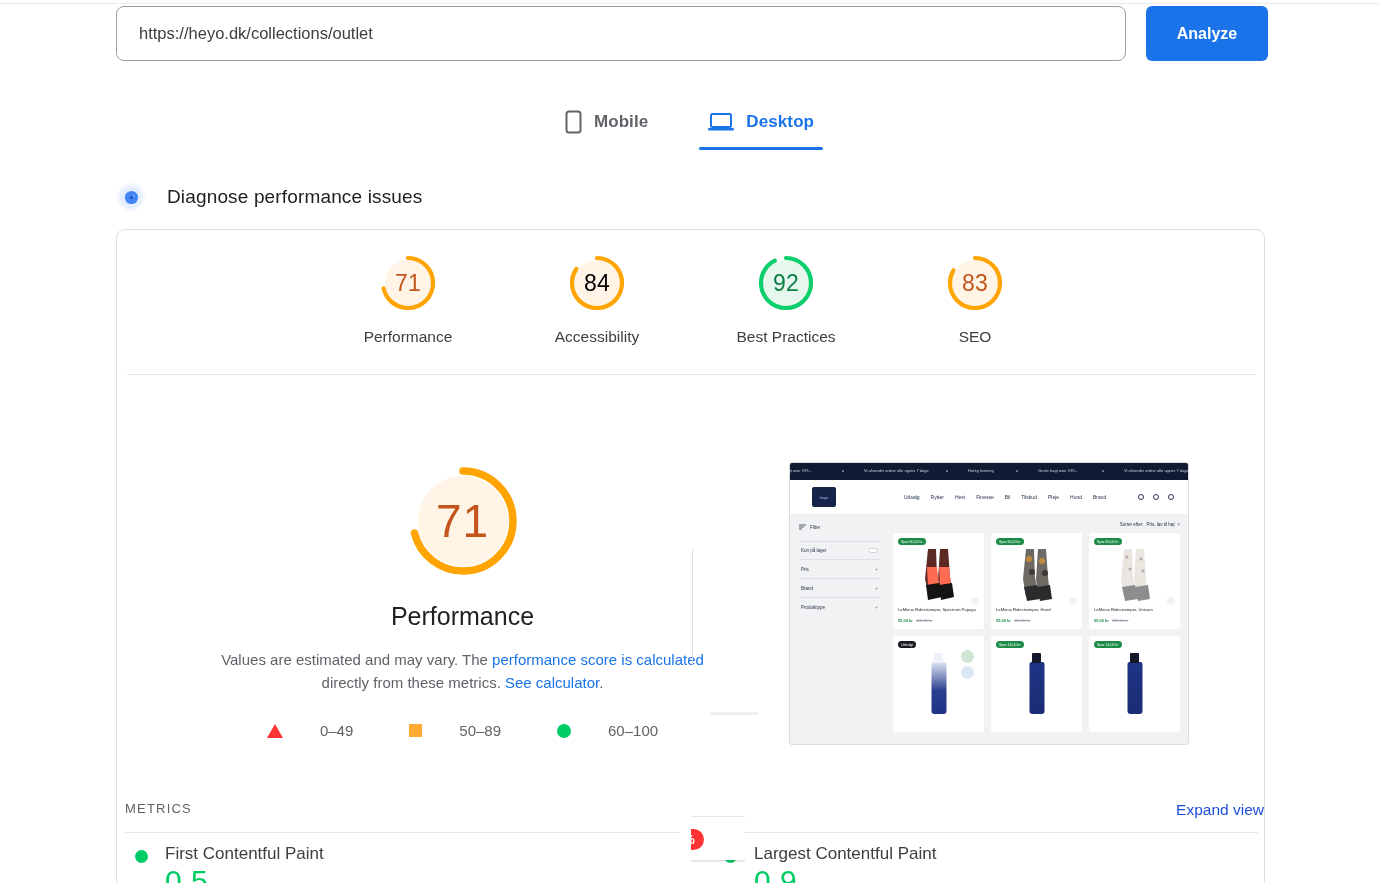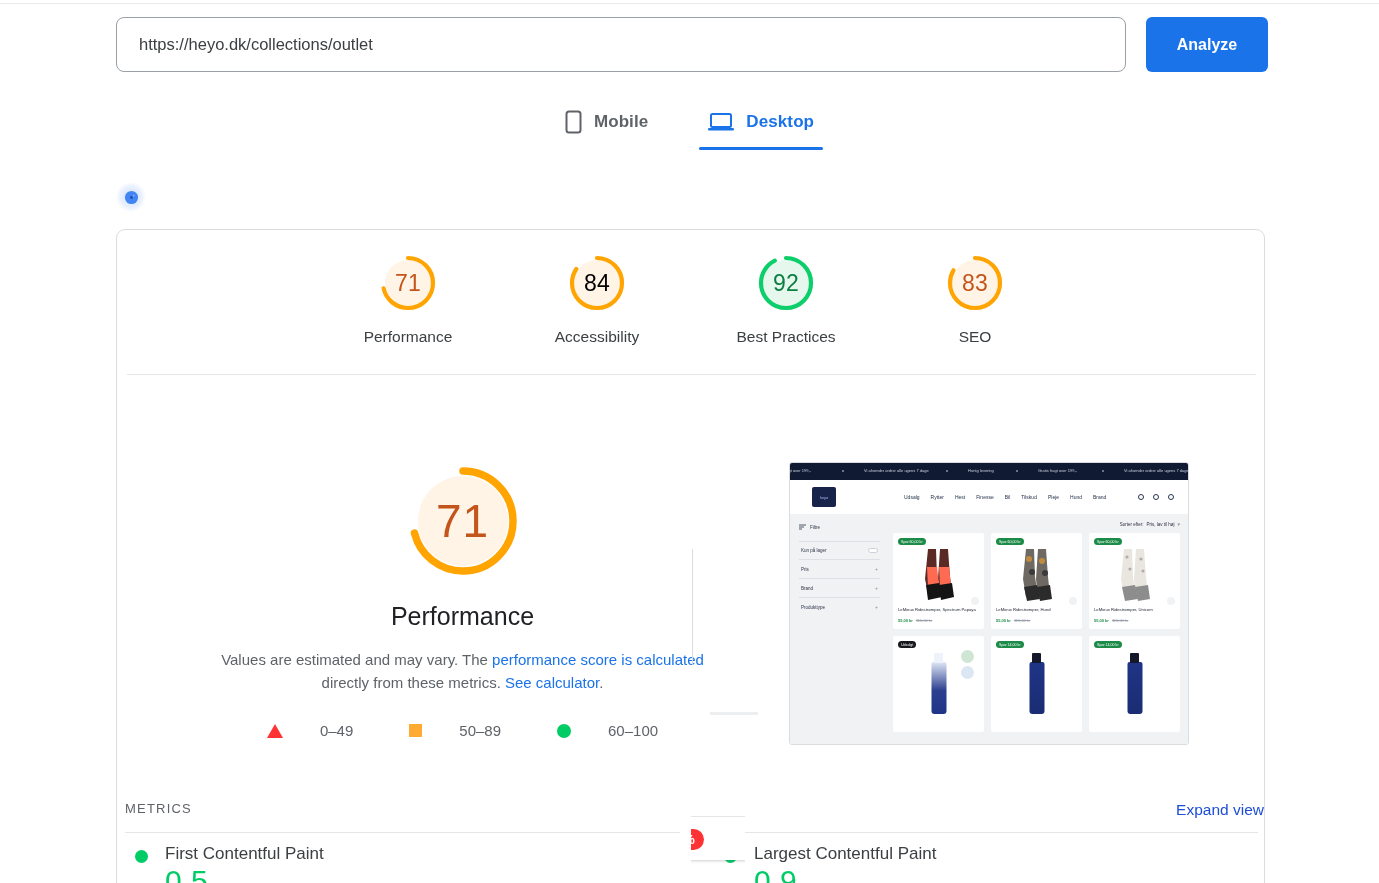--- a/index.html
+++ b/index.html
@@ -7,21 +7,21 @@
     width: 1379px; height: 883px;
     background: #ffffff;
     font-family: "Liberation Sans", sans-serif;
     overflow: hidden;
   }
   .page { position: relative; width: 1379px; height: 883px; background: #fff; }
 
   .top-rule { position: absolute; left: 0; top: 3px; width: 1379px; height: 1px; background: #e8eaed; }
 
   
-  .urlbar-row { position: absolute; left: 116px; top: 17px; width: 1152px; height: 55px; display: flex; align-items: flex-end; }
+  .urlbar-row { position: absolute; left: 116px; top: 6px; width: 1152px; height: 55px; display: flex; align-items: flex-end; }
   .url-input {
     width: 1010px; height: 55px;
     border: 1px solid #9aa0a6; border-radius: 8px;
     background: #fff; padding: 0 22px;
     font-family: "Liberation Sans", sans-serif; font-size: 16.5px; color: #3c4043;
     outline: none;
   }
   .url-input::placeholder { color: #80868b; }
   .analyze-btn {
     position: absolute; right: 0; top: 0;
@@ -167,20 +167,21 @@
 
   <div class="diagnose">
     <span class="lh-badge">
       <span class="glow"></span>
       <svg width="15" height="15" viewBox="0 0 16 16" style="position:relative">
         <circle cx="8" cy="8" r="7" fill="#4285f4"></circle>
         <path d="M8 8 L11.6 4.4 A5.1 5.1 0 0 1 8 8 Z" fill="#ffffff" opacity=".95"></path>
         <circle cx="8" cy="8" r="1.5" fill="#1f4fa8"></circle>
       </svg>
     </span>
+    <span class="diagnose-title">Diagnose performance issues</span>
   </div>
 
   <div class="card">
 
     <div class="gauges">
       <div class="gauge-item">
         <div class="gauge-wrap">
           <svg width="62" height="62" viewBox="0 0 62 62">
             <circle cx="31" cy="31" r="23" fill="#fff4e5"></circle>
             <circle cx="31" cy="31" r="25" fill="none" stroke="#ffa400" stroke-width="4.2" stroke-linecap="round" stroke-dasharray="111.5 157.1" transform="rotate(-90 31 31)"></circle>

